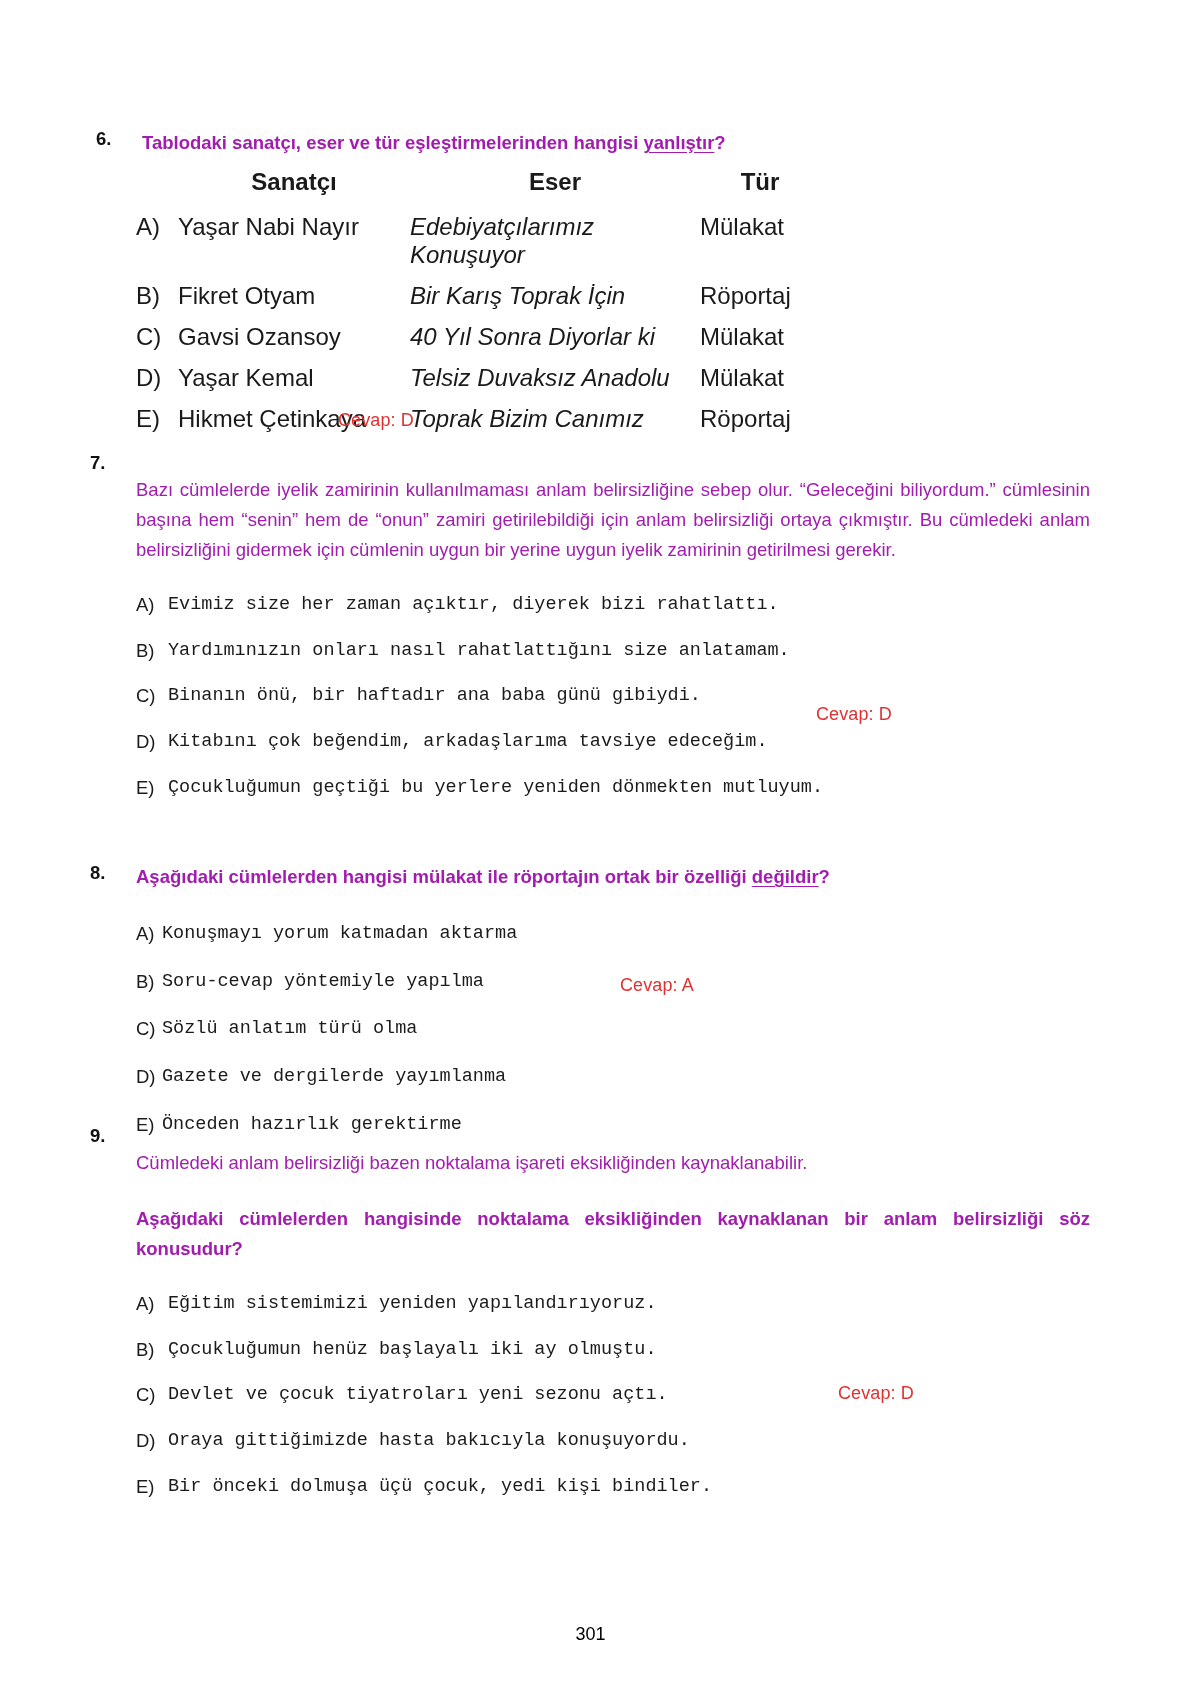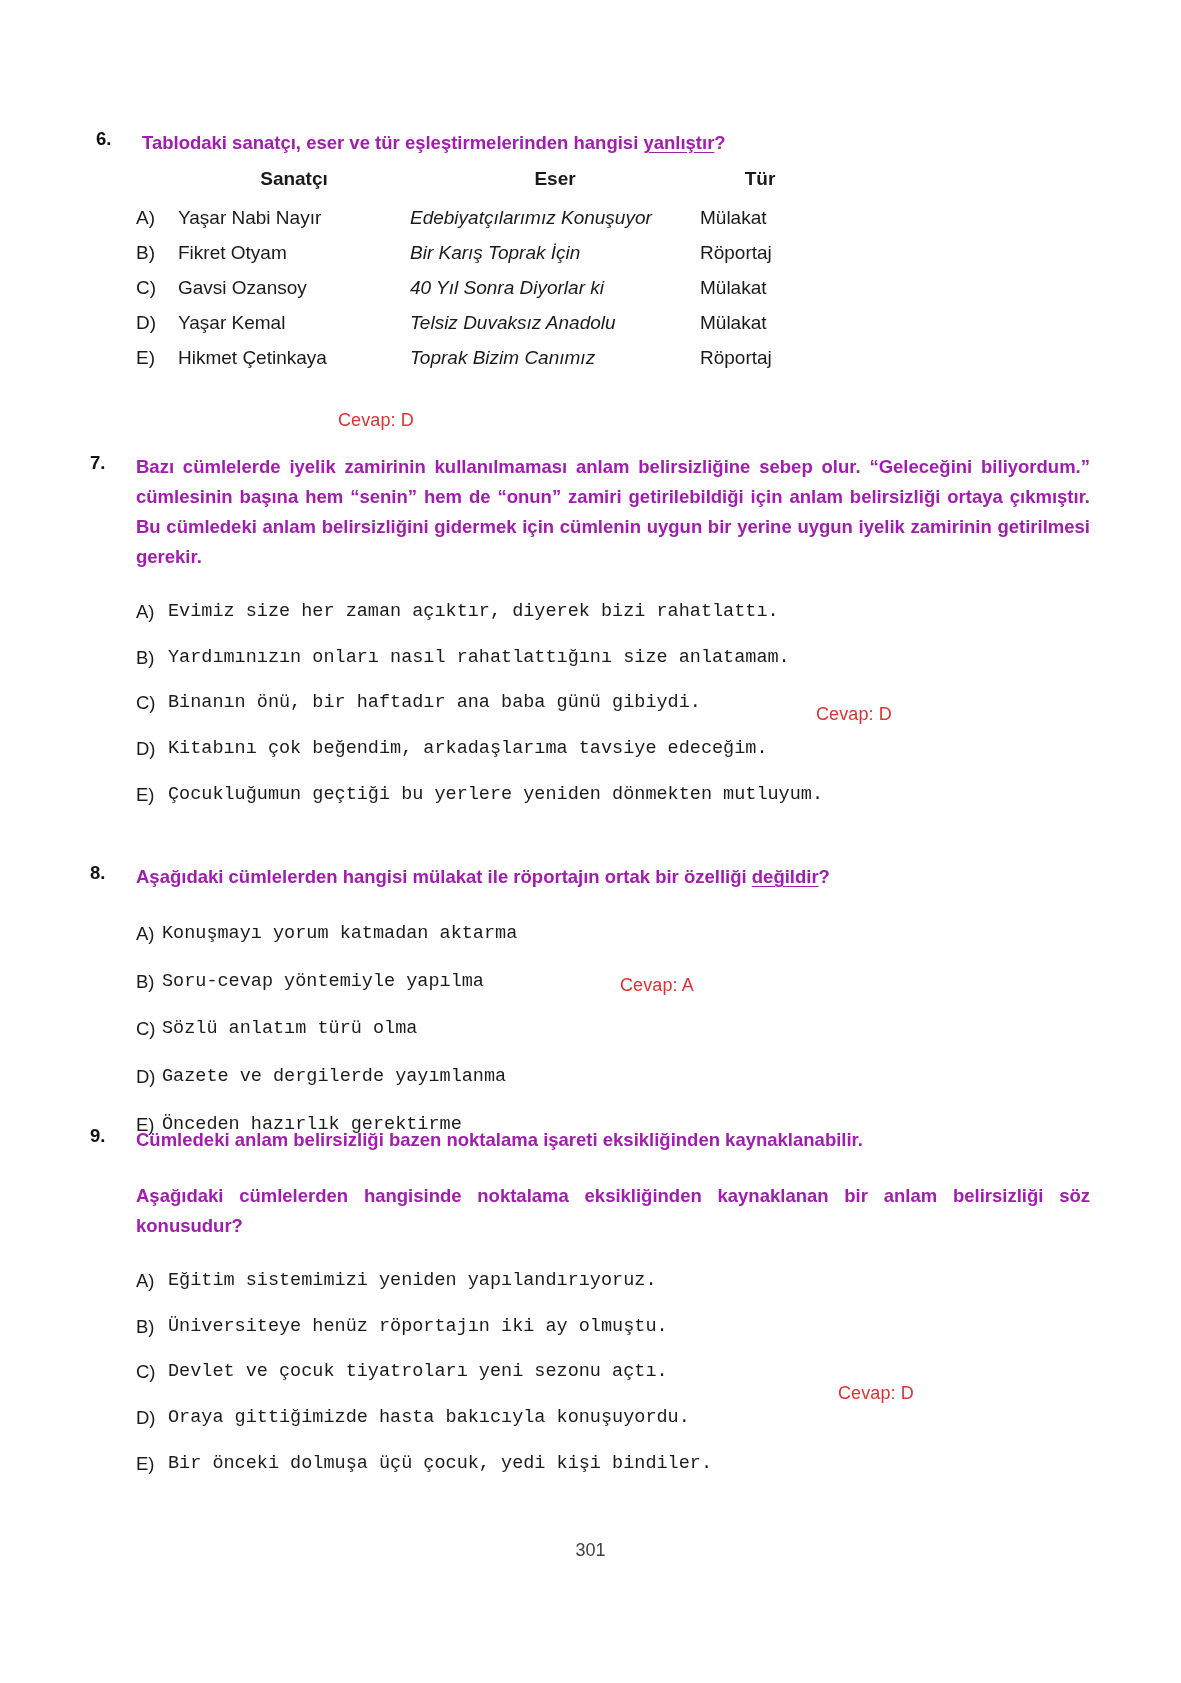--- a/index.html
+++ b/index.html
@@ -43,21 +43,22 @@
   .stem {
     font-size: 18.5px;
     line-height: 1.62;
     text-align: justify;
     color: #a21caf;
   }
   .stem.bold {
     font-weight: bold;
   }
   .stem.plain {
-    font-weight: bold;
+    font-weight: normal;
+    margin-top: 23px;
   }
   .underline {
     text-decoration: underline;
     text-underline-offset: 3px;
   }
 
   
   .options {
     margin-top: 16px;
   }
@@ -89,21 +90,21 @@
     letter-spacing: 0.1px;
     white-space: nowrap;
   }
 
   
   .tbl {
     position: absolute;
     left: 136px;
     top: 168px;
     width: 700px;
-    font-size: 19px;
+    font-size: 24px;
   }
   .tbl-row {
     display: flex;
     align-items: flex-start;
   }
   .tbl-head .col {
     font-weight: bold;
     text-align: center;
     padding-bottom: 4px;
   }
@@ -137,24 +138,24 @@
   }
   .tbl-body .col-work {
     font-style: italic;
   }
 
   
   .pagenum {
     position: absolute;
     left: 0;
     right: 0;
-    top: 1540px;
+    top: 1624px;
     text-align: center;
     font-size: 18px;
-    color: #404040;
+    color: #000000;
   }
 </style>
 </head>
 <body>
 
 <div class="page">
 
   <div class="qblock" style="left:96px; top:128px; width:990px;">
     <div class="qnum">6.</div>
     <div class="qbody">
@@ -285,21 +286,21 @@
     <div class="qbody">
       <div class="stem plain">Cümledeki anlam belirsizliği bazen noktalama işareti eksikliğinden kaynaklanabilir.</div>
       <div class="stem bold" style="margin-top:26px;">Aşağıdaki cümlelerden hangisinde noktalama eksikliğinden kaynaklanan bir anlam belirsizliği söz konusudur?</div>
       <div class="options" style="margin-top:26px;">
         <div class="option">
           <span class="lbl">A)</span>
           <span class="txt">Eğitim sistemimizi yeniden yapılandırıyoruz.</span>
         </div>
         <div class="option">
           <span class="lbl">B)</span>
-          <span class="txt">Üniversiteye henüz röportajın iki ay olmuştu.</span>
+          <span class="txt">Çocukluğumun henüz başlayalı iki ay olmuştu.</span>
         </div>
         <div class="option">
           <span class="lbl">C)</span>
           <span class="txt">Devlet ve çocuk tiyatroları yeni sezonu açtı.</span>
         </div>
         <div class="option">
           <span class="lbl">D)</span>
           <span class="txt">Oraya gittiğimizde hasta bakıcıyla konuşuyordu.</span>
         </div>
         <div class="option">

